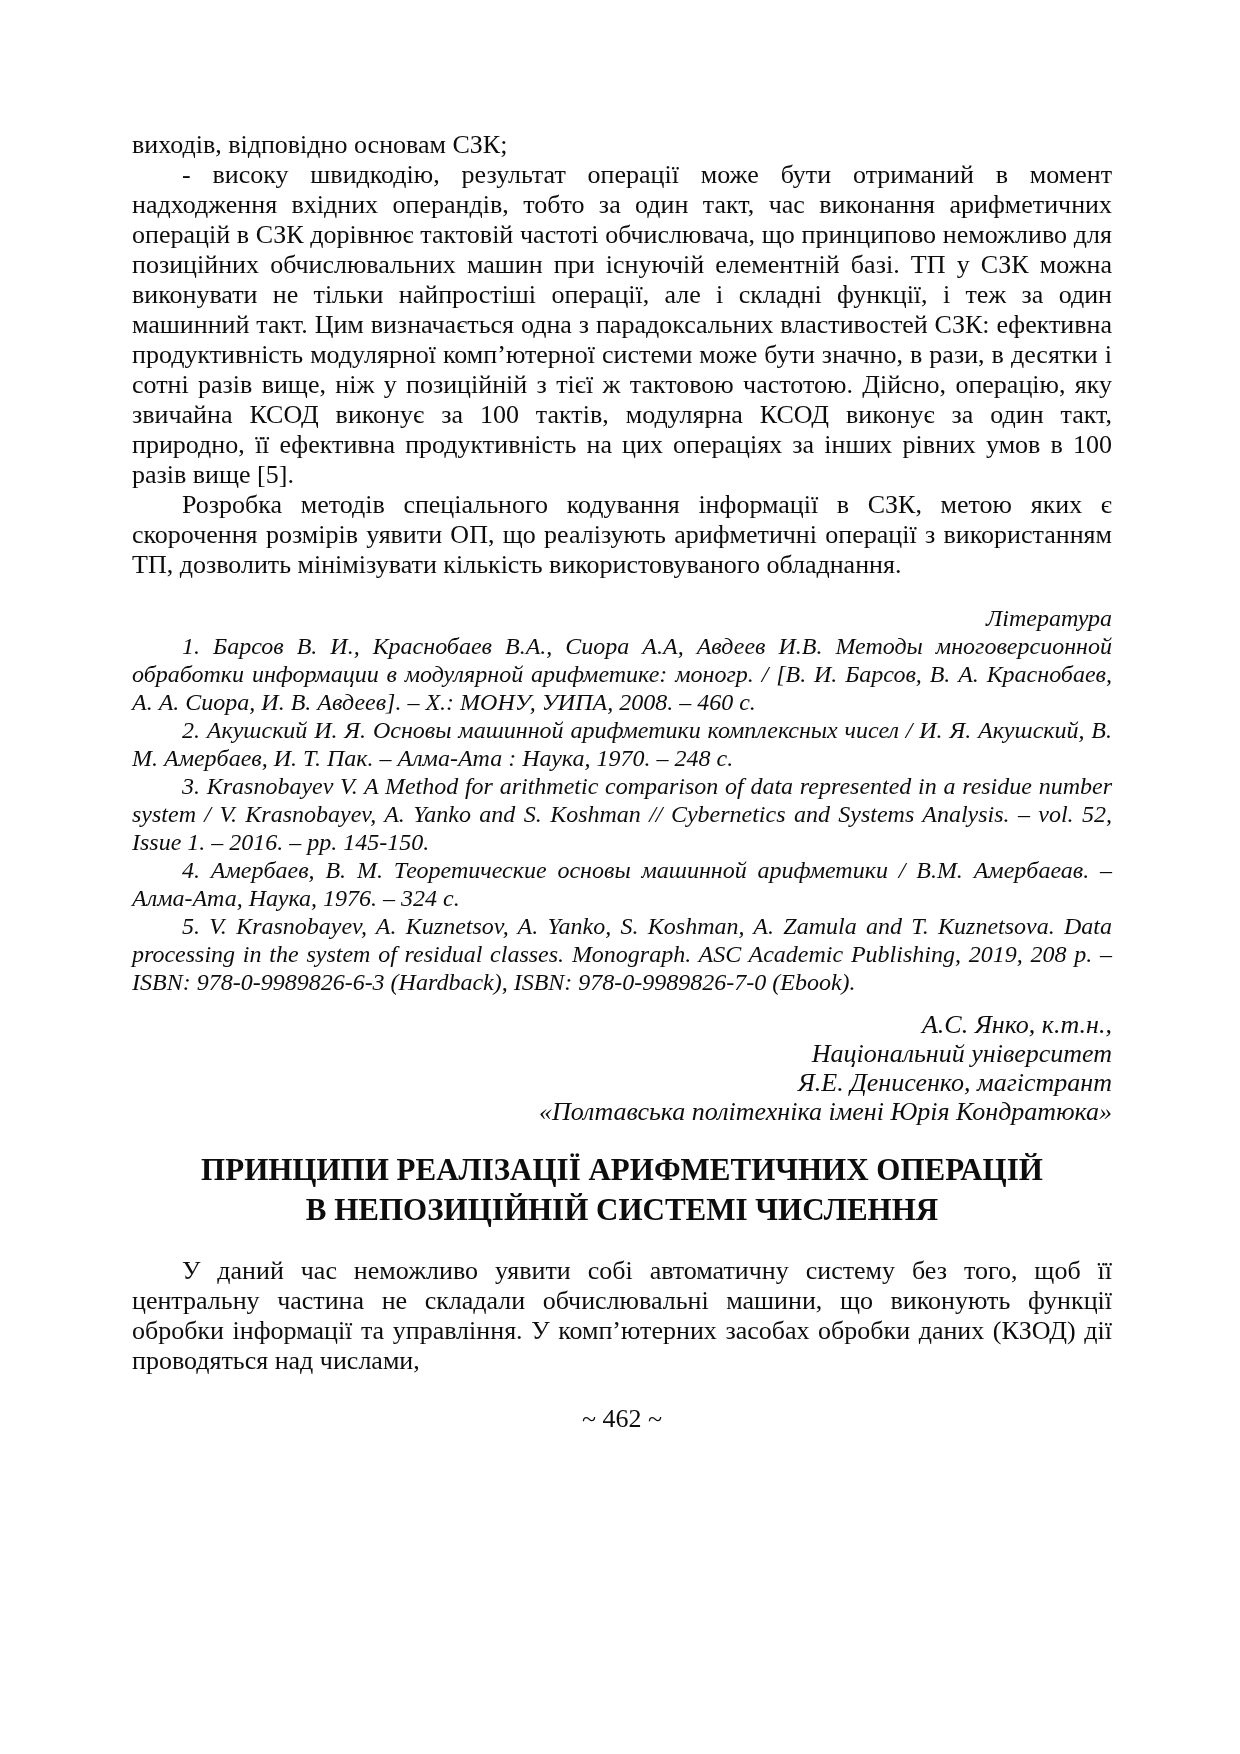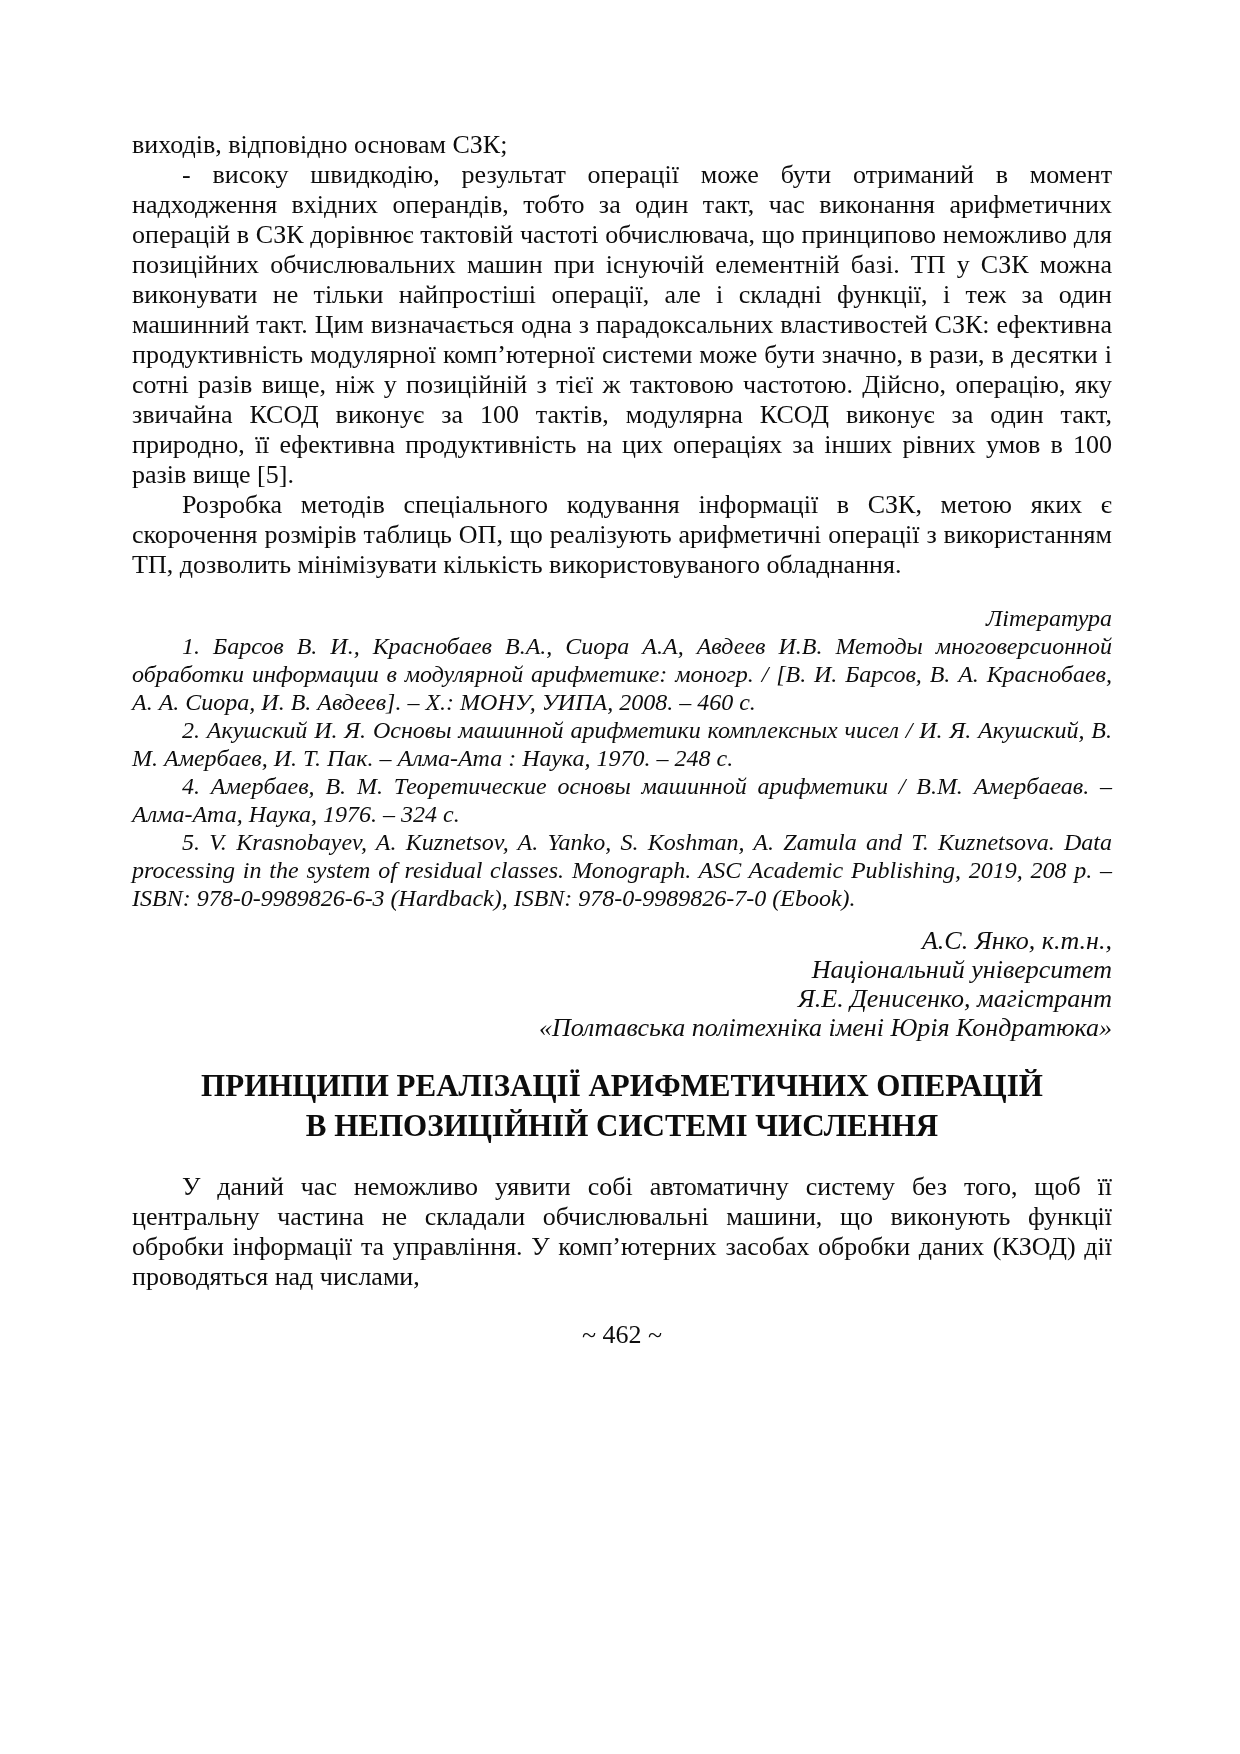--- a/index.html
+++ b/index.html
@@ -68,27 +68,28 @@
 </style>
 </head>
 <body>
 
 <div class="page">
 
   <p class="body-text">виходів, відповідно основам СЗК;</p>
 
   <p class="body-text indent">- високу швидкодію, результат операції може бути отриманий в момент надходження вхідних операндів, тобто за один такт, час виконання арифметичних операцій в СЗК дорівнює тактовій частоті обчислювача, що принципово неможливо для позиційних обчислювальних машин при існуючій елементній базі. ТП у СЗК можна виконувати не тільки найпростіші операції, але і складні функції, і теж за один машинний такт. Цим визначається одна з парадоксальних властивостей СЗК: ефективна продуктивність модулярної комп’ютерної системи може бути значно, в рази, в десятки і сотні разів вище, ніж у позиційній з тієї ж тактовою частотою. Дійсно, операцію, яку звичайна КСОД виконує за 100 тактів, модулярна КСОД виконує за один такт, природно, її ефективна продуктивність на цих операціях за інших рівних умов в 100 разів вище [5].</p>
 
-  <p class="body-text indent">Розробка методів спеціального кодування інформації в СЗК, метою яких є скорочення розмірів таблиць ОП, що реалізують арифметичні операції з використанням ТП, дозволить мінімізувати кількість використовуваного обладнання.</p>
+  <p class="body-text indent">Розробка методів спеціального кодування інформації в СЗК, метою яких є скорочення розмірів уявити ОП, що реалізують арифметичні операції з використанням ТП, дозволить мінімізувати кількість використовуваного обладнання.</p>
 
   <h3 class="lit-heading">Література</h3>
 
   <div class="refs">
     <p class="ref">1. Барсов В. И., Краснобаев В.А., Сиора А.А, Авдеев И.В. Методы многоверсионной обработки информации в модулярной арифметике: моногр. / [В. И. Барсов, В. А. Краснобаев, А. А. Сиора, И. В. Авдеев]. – Х.: МОНУ, УИПА, 2008. – 460 с.</p>
     <p class="ref">2. Акушский И. Я. Основы машинной арифметики комплексных чисел / И. Я. Акушский, В. М. Амербаев, И. Т. Пак. – Алма-Ата : Наука, 1970. – 248 с.</p>
+    <p class="ref">3. Krasnobayev V. A Method for arithmetic comparison of data represented in a residue number system / V. Krasnobayev, A. Yanko and S. Koshman // Cybernetics and Systems Analysis. – vol. 52, Issue 1. – 2016. – pp. 145-150.</p>
     <p class="ref">4. Амербаев, В. М. Теоретические основы машинной арифметики / В.М. Амербаеав. – Алма-Ата, Наука, 1976. – 324 с.</p>
     <p class="ref">5. V. Krasnobayev, A. Kuznetsov, A. Yanko, S. Koshman, A. Zamula and T. Kuznetsova. Data processing in the system of residual classes. Monograph. ASC Academic Publishing, 2019, 208 p. – ISBN: 978-0-9989826-6-3 (Hardback), ISBN: 978-0-9989826-7-0 (Ebook).</p>
   </div>
 
 
   <div class="authors">
     <div>А.С. Янко, к.т.н.,</div>
     <div>Національний університет</div>
     <div>Я.Е. Денисенко, магістрант</div>
     <div>«Полтавська політехніка імені Юрія Кондратюка»</div>

